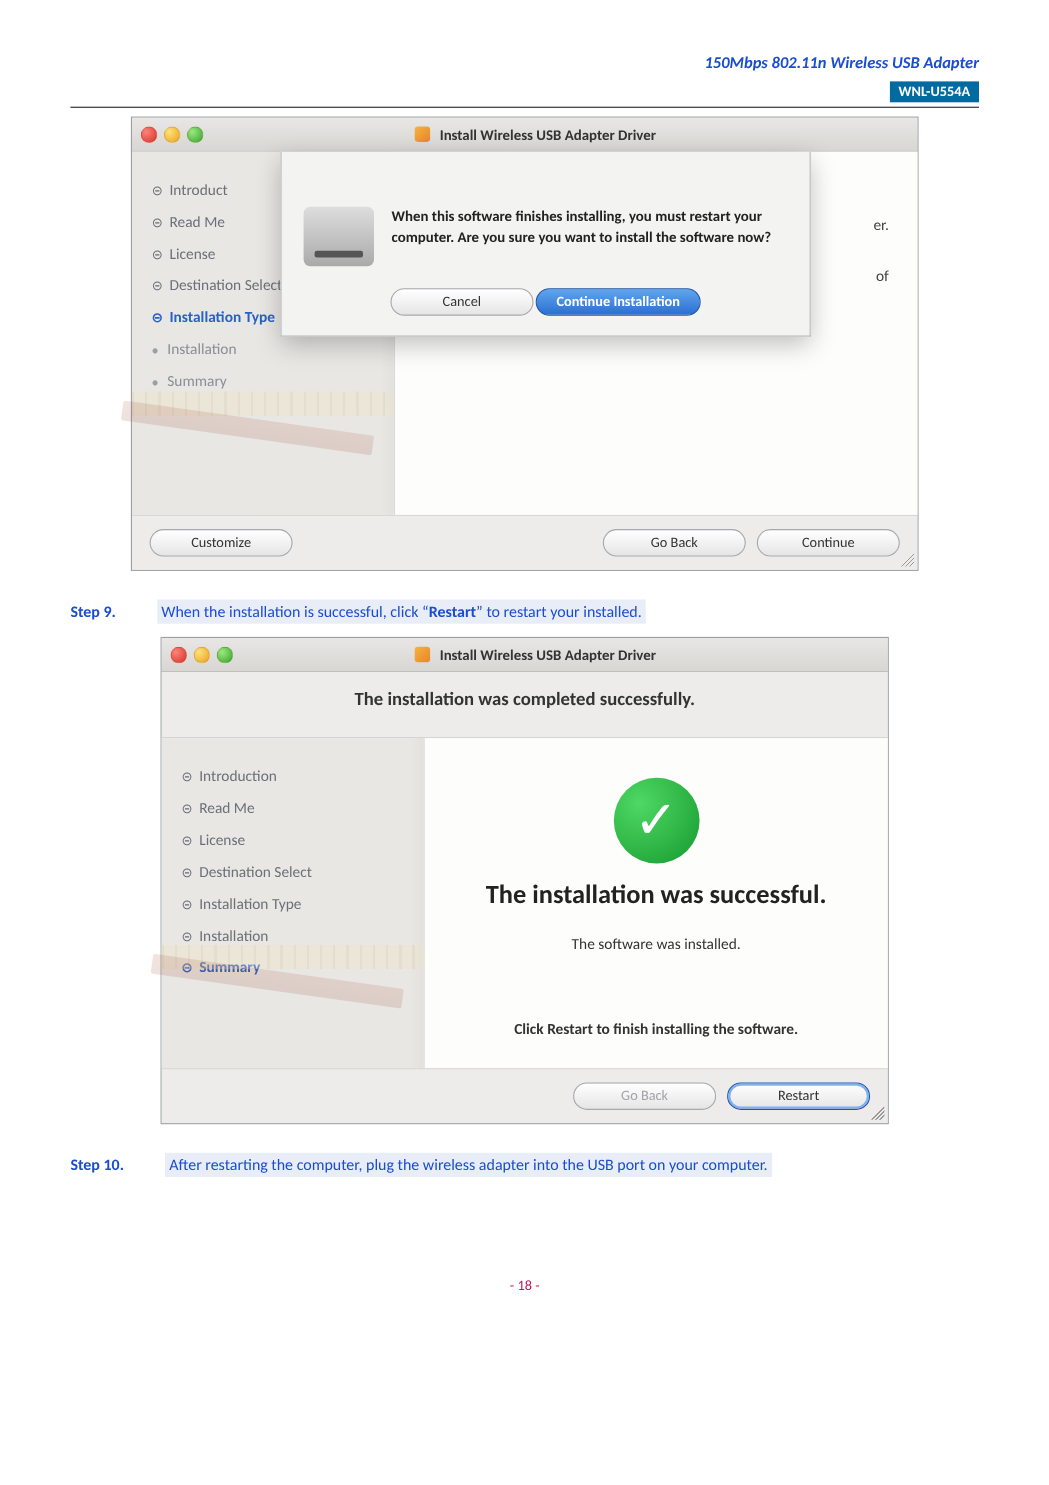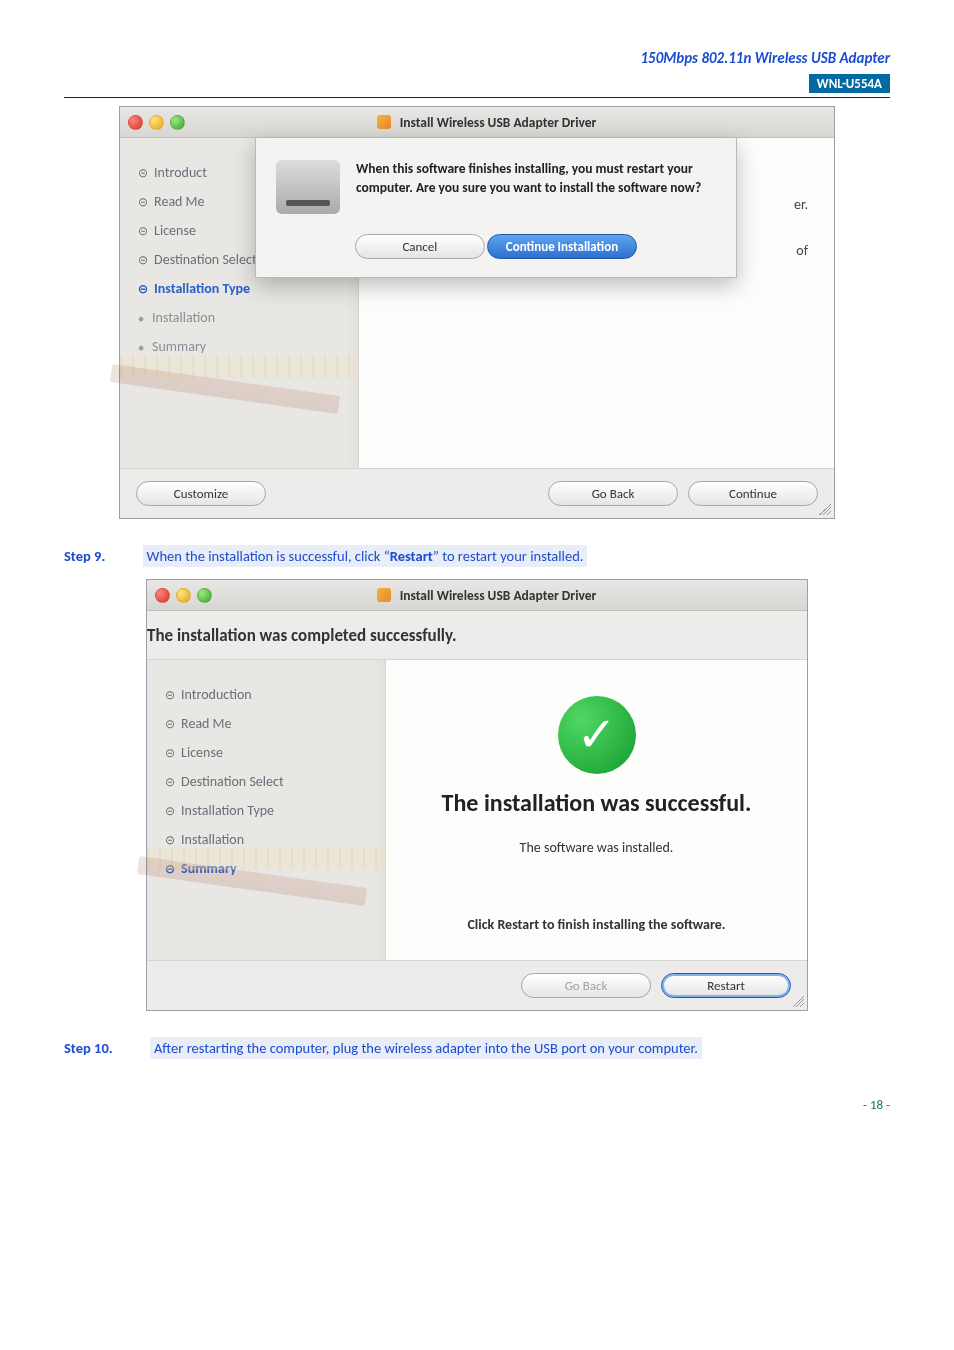--- a/index.html
+++ b/index.html
@@ -188,21 +188,21 @@
     left: 135px;
     width: 440px;
     background: #f3f3f1;
     border: 1px solid #b8b9bb;
     border-top: none;
     box-shadow: 0 8px 22px rgba(0,0,0,.25);
     padding: 22px 20px 18px 20px;
     z-index: 10;
     font-size: 13.5px;
   }
-  .sheet-top { display: flex; gap: 16px; }
+  .sheet-top { display: flex; gap: 16px; margin-top: 28px; }
   .sheet-icon {
     width: 64px; height: 54px;
     background: linear-gradient(#ddd,#aaa);
     border-radius: 6px;
     position: relative;
     flex-shrink: 0;
   }
   .sheet-icon::after{
     content:"";
     position:absolute; left:10px; right:10px; bottom:8px; height:6px;
@@ -212,23 +212,24 @@
   .sheet-btns { text-align: right; margin-top: 20px; display:flex; justify-content:center; gap:2px;}
   
   .frag {
     position: absolute;
     font-size: 14px;
     color: #444;
     z-index: 9;
   }
   
   .success-heading {
+    text-align: center;
     font-weight: 700;
     font-size: 17px;
-    padding: 14px 0 13px 0;
+    padding: 14px 0 24px 0;
     border-bottom: 1px solid #d6d5d3;
     background: #edeceb;
   }
   .success-check {
     width: 78px; height: 78px; border-radius: 50%;
     background: radial-gradient(circle at 30% 30%, #4fd864, #159a2e);
     margin: 18px auto 14px auto;
     display: flex; align-items: center; justify-content: center;
     color: #fff; font-size: 48px; line-height: 1;
   }
@@ -254,24 +255,24 @@
     margin-right: 34px;
   }
   .step-text {
     color: #1a4dd0;
     background: #e8edf7;
     padding: 2px 4px;
   }
   .step-text .bold { font-weight: 700; }
   
   .page-num {
-    text-align: right;
+    text-align: center;
     font-size: 13px;
-    margin-top: 40px;
-    color: #0f766e;
+    margin-top: 94px;
+    color: #be185d;
   }
 </style>
 </head>
 <body>
 
 <div class="page">
 
   <div class="header-right">
     <span class="product-title">150Mbps 802.11n Wireless USB Adapter</span>
   </div>

